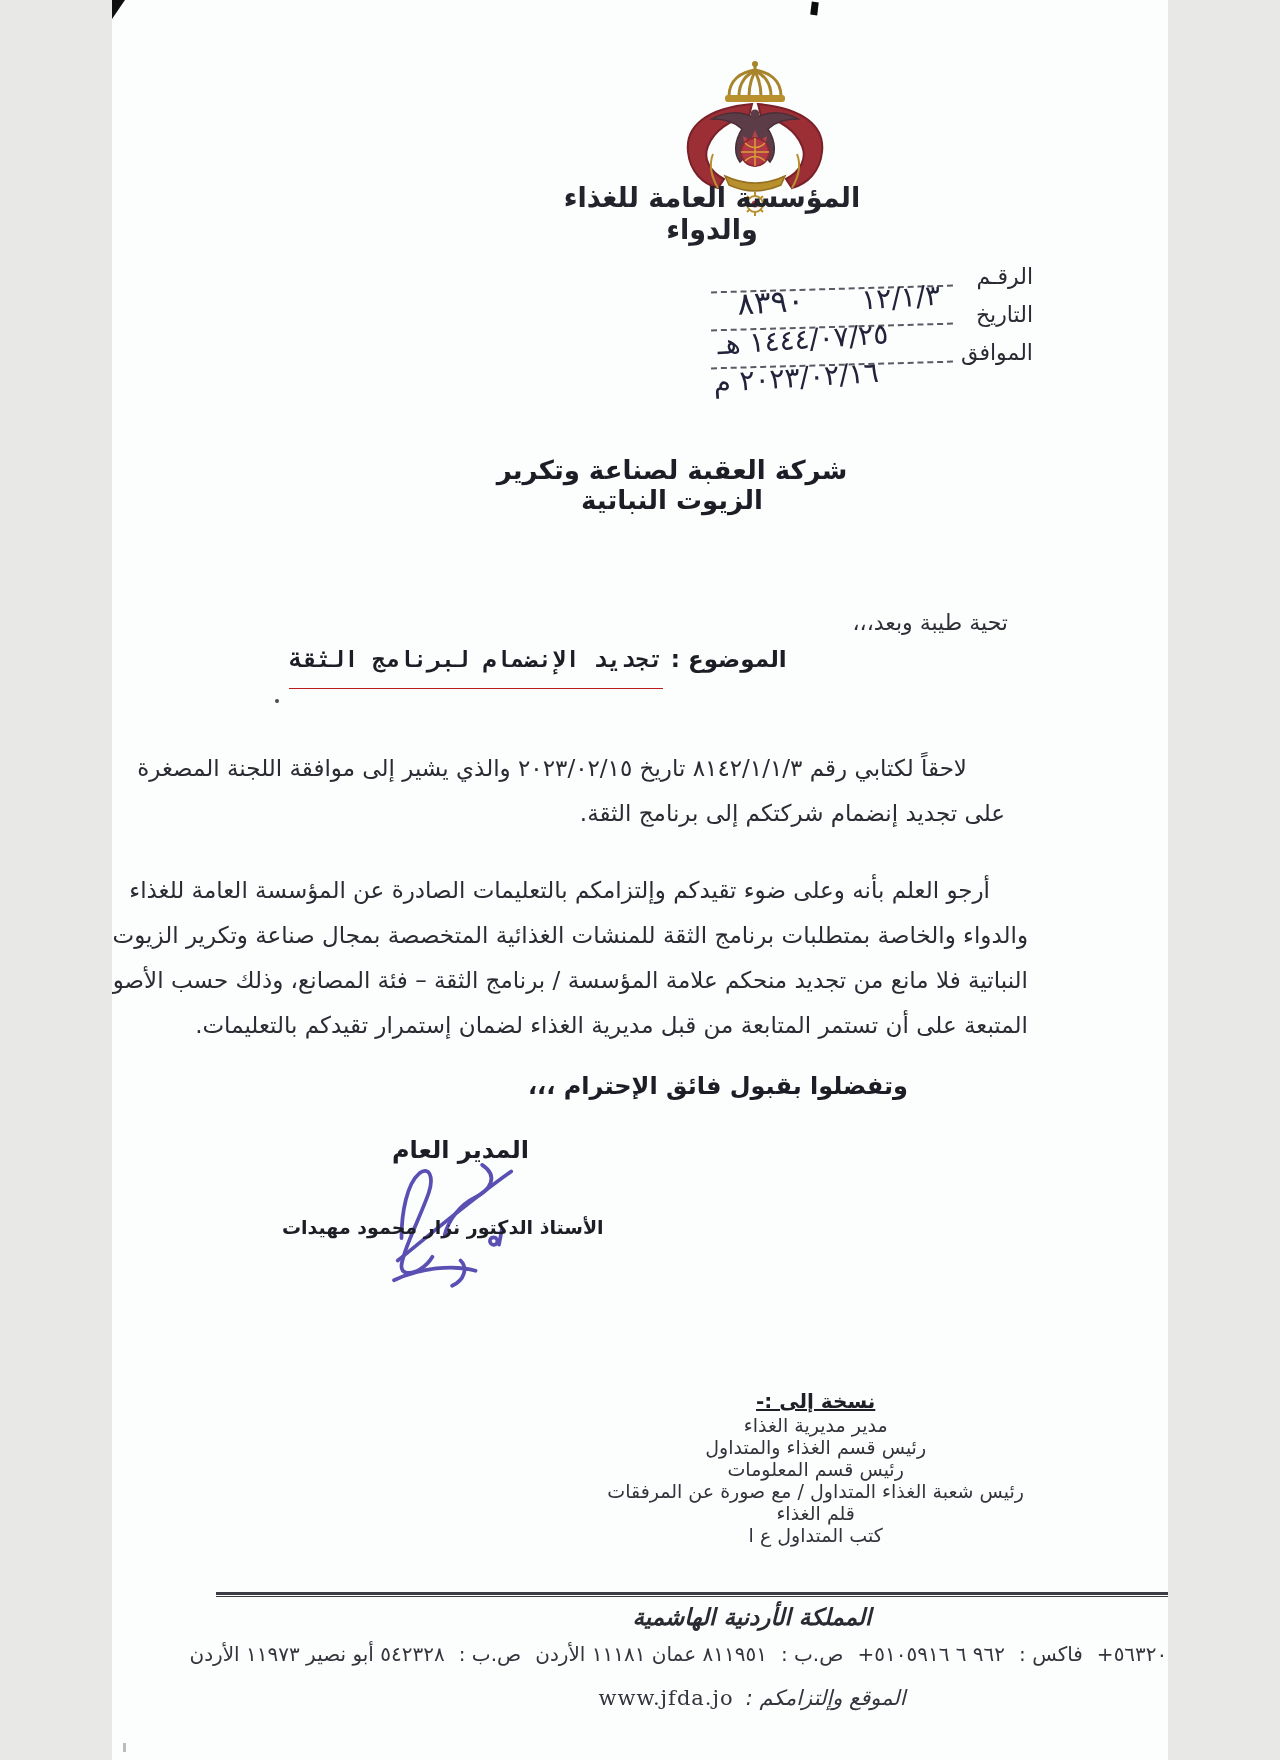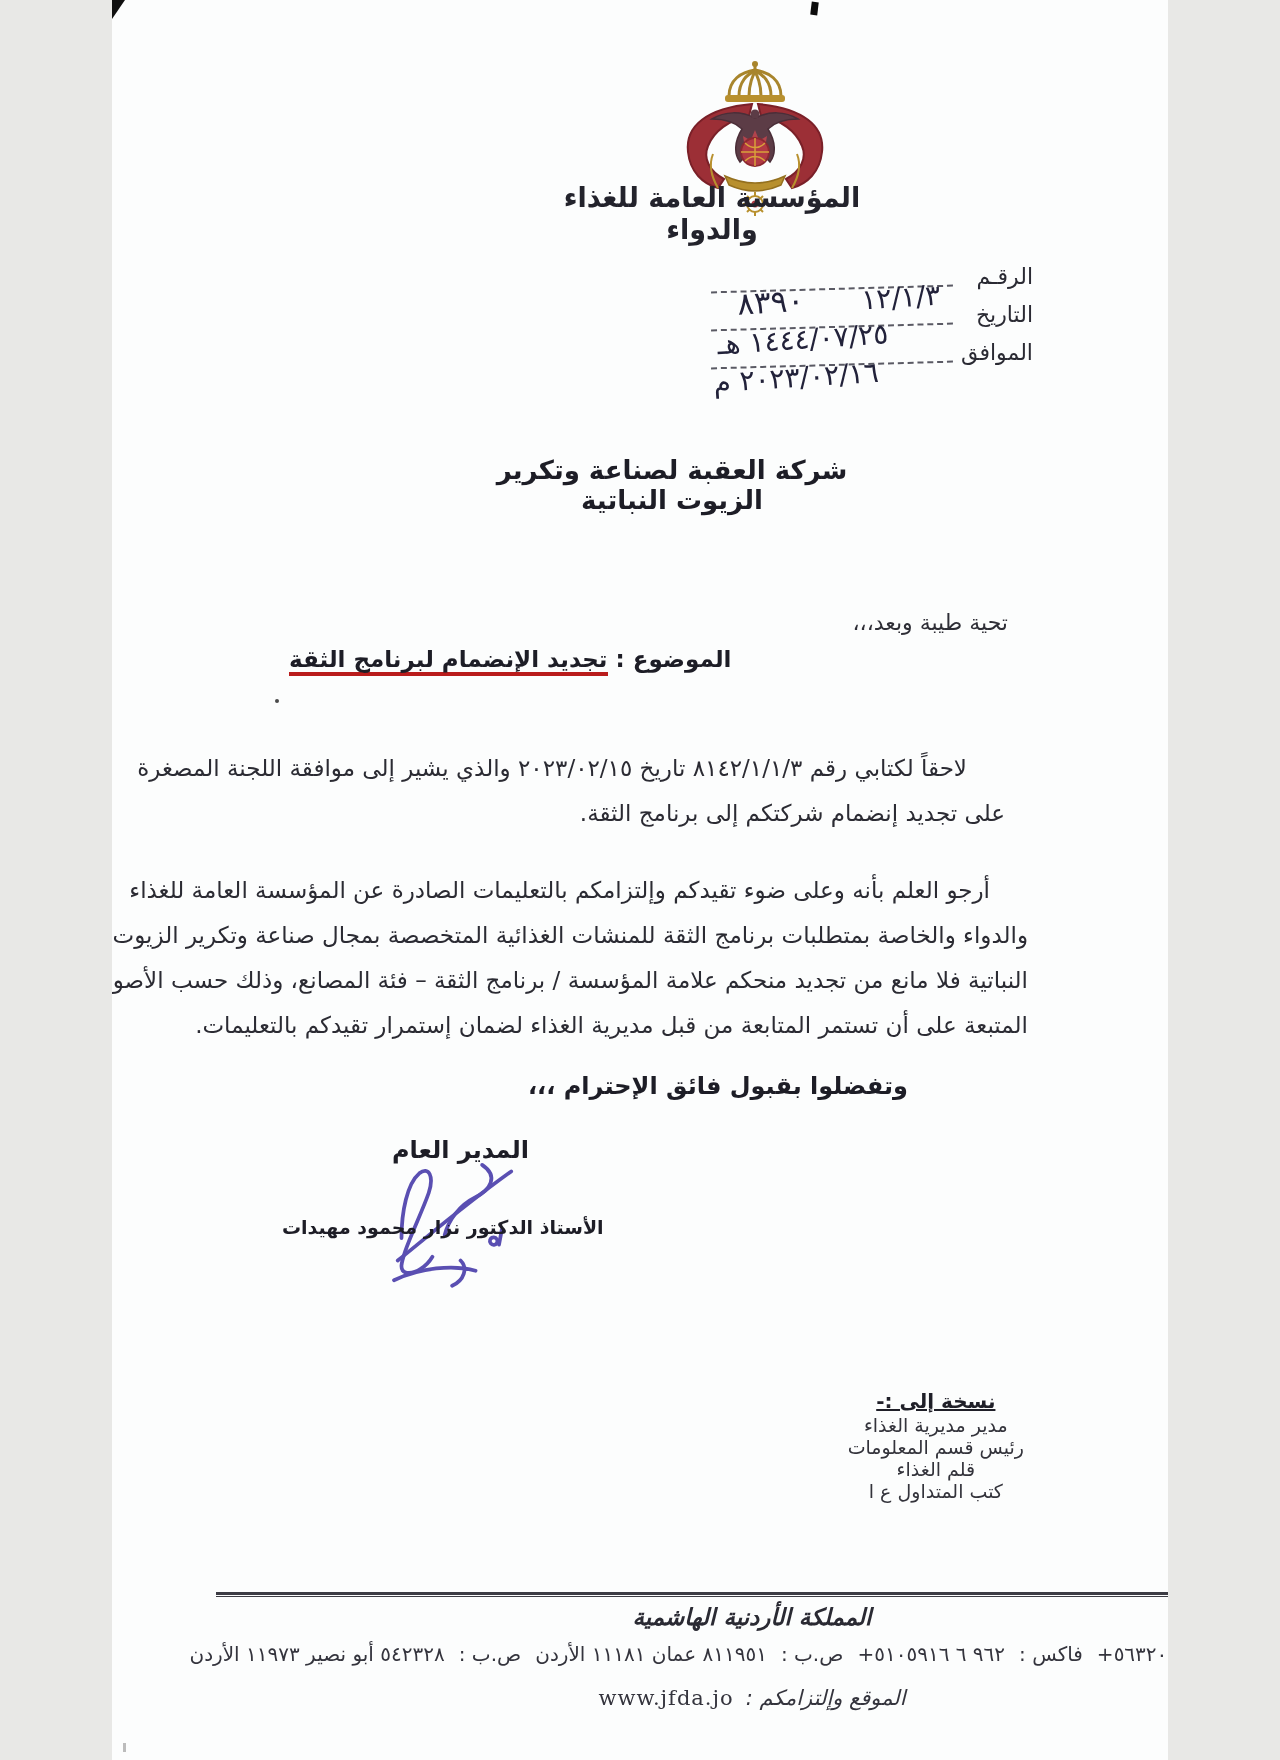--- a/index.html
+++ b/index.html
@@ -25,21 +25,21 @@
   .ref-line{position:absolute;left:0;top:24px;width:242px;border-top:2px dashed #5a5a64;transform:rotate(-1.6deg);}
   .hw{position:absolute;color:#22223a;transform:rotate(-2deg);letter-spacing:1px;white-space:nowrap;}
   .hw-number{left:26px;top:-8px;font-size:31px;}
   .hw-ref{left:150px;top:-7px;font-size:28px;}
   .hw-date{left:6px;top:-6px;font-size:28px;}
   .hw-greg{left:2px;top:-6px;font-size:28px;}
   
   .company-title{left:370px;top:455px;width:380px;text-align:center;font-size:26px;font-weight:700;color:#1d1d26;}
   .greeting{right:160px;top:610px;font-size:22px;}
   .subject{left:177px;top:646px;font-size:23px;font-weight:700;color:#1d1d26;direction:rtl;}
-  .subject-underline{border-bottom:4px solid #b91c1c;padding-bottom:0;}
+  .subject-underline{border-bottom:1px solid #b91c1c;padding-bottom:14px;font-family:Liberation Mono, monospace;}
   .para{font-size:23px;line-height:45px;color:#2b2b33;}
   .para-1{right:163px;top:746px;width:957px;}
   .para-2{right:140px;top:868px;width:983px;}
   .para .line{text-align:right;}
   .line-indent{padding-right:38px;}
   .closing{left:416px;top:1072px;font-size:24px;font-weight:700;color:#1d1d26;}
   .signoff-title{left:280px;top:1136px;font-size:24px;font-weight:700;color:#1d1d26;}
   .signature-svg{left:252px;top:1148px;width:180px;height:150px;}
   .signoff-name{left:170px;top:1216px;font-size:19px;font-weight:700;color:#1d1d26;}
   
@@ -188,21 +188,23 @@
   </svg>
   <svg class="abs annotC" viewBox="0 0 140 56" fill="none" stroke="#5a4fb2" stroke-width="3.5" stroke-linecap="round" opacity="0.9">
     <path d="M10,28 q12,-14 24,-2 q12,12 24,0 q12,-14 24,-2 q12,12 24,0"></path>
     <path d="M30,12 l-2,14 M74,10 l-2,14 M116,8 l-2,14"></path>
     <path d="M14,44 q30,8 60,2"></path>
   </svg>
 
   <div class="abs cc-block">
     <div class="cc-heading">نسخة إلى :-</div>
     <div>مدير مديرية الغذاء</div>
+    <div>رئيس قسم الغذاء والمتداول</div>
     <div>رئيس قسم المعلومات</div>
+    <div>رئيس شعبة الغذاء المتداول / مع صورة عن المرفقات</div>
     <div>قلم الغذاء</div>
     <div>كتب المتداول ع ا</div>
   </div>
 
   <div class="abs footer-rule"></div>
   <div class="abs kingdom">المملكة الأردنية الهاشمية</div>
   <div class="abs contact-line">
     <span>هاتف :</span>
     <span class="num">+٩٦٢ ٦ ٥٦٣٢٠٠٠</span>
     <span>فاكس :</span>

